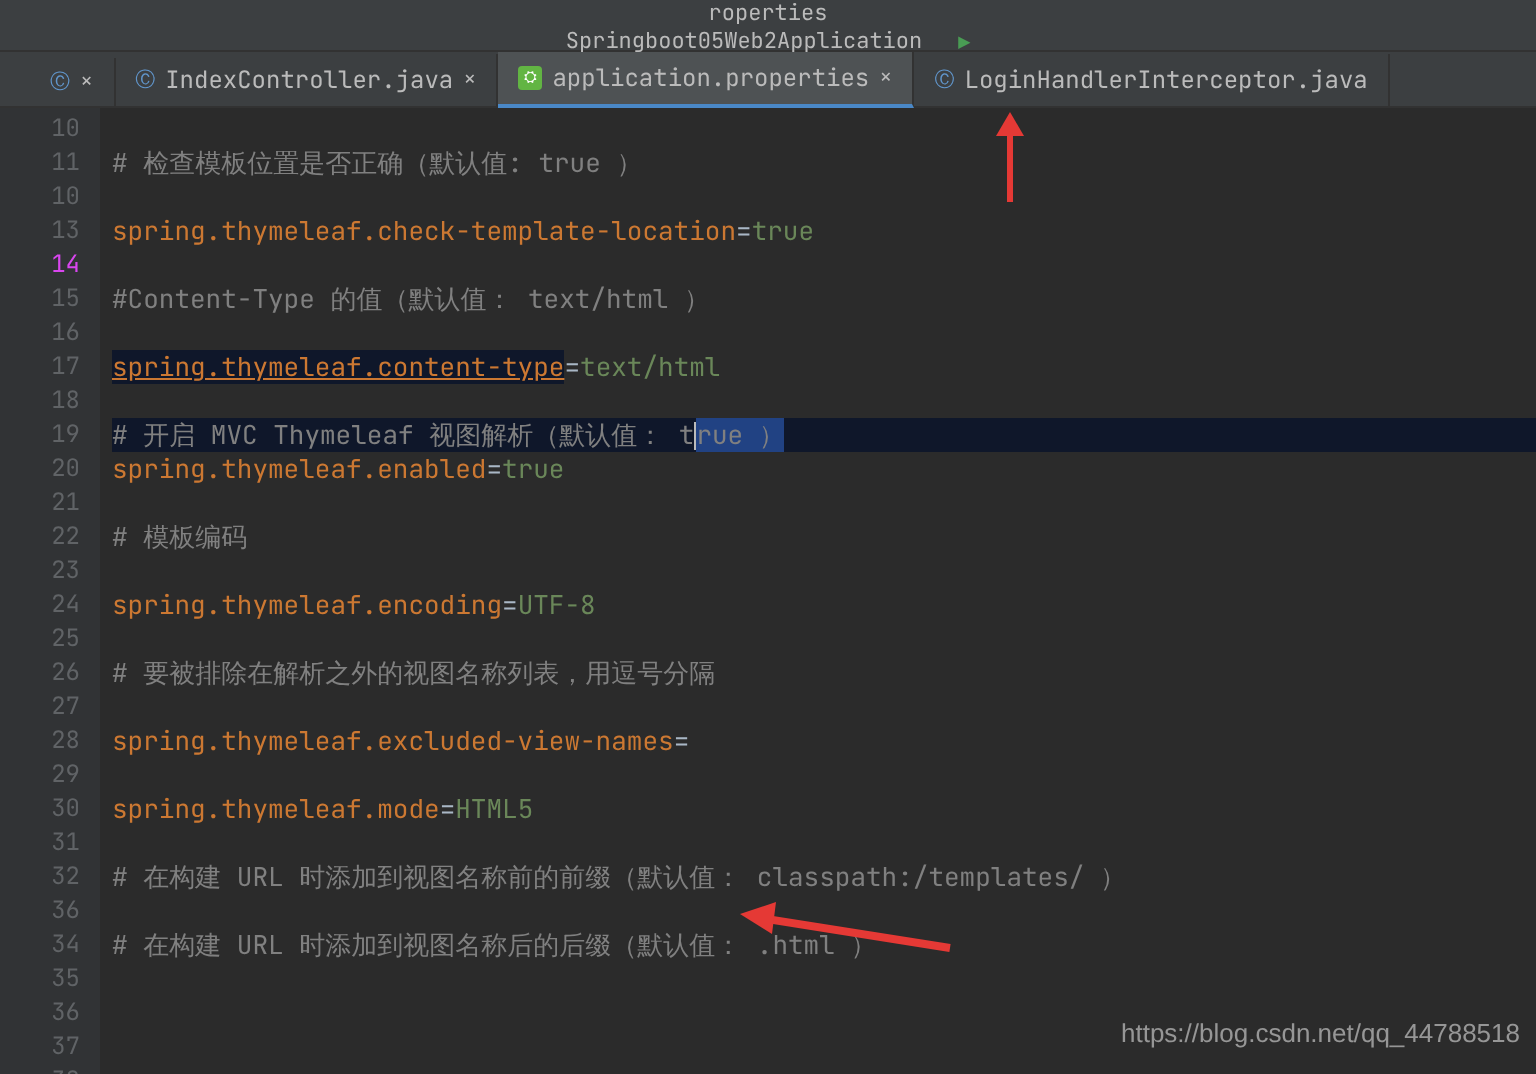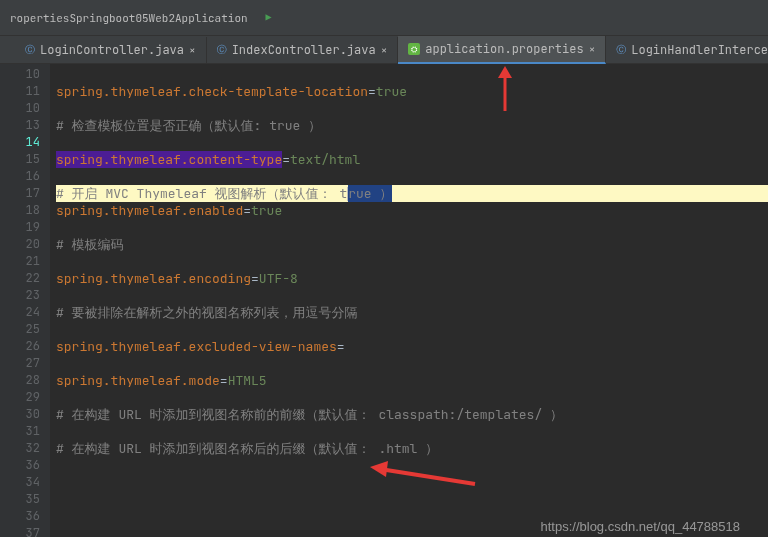--- a/index.html
+++ b/index.html
@@ -1,58 +1,57 @@
 <!DOCTYPE html>
 <html><head>
 <meta charset="utf-8">
 <style>
 * { margin:0; padding:0; box-sizing:border-box; }
 body { font-family: "JetBrains Mono","Consolas",monospace; font-size:13px; background:#2b2b2b; color:#a9b7c6; width:768px; height:537px; overflow:hidden; }
-.top-bar { height:36px; background:#3c3f41; display:flex; align-items:center; padding:0 10px; border-bottom:1px solid #323232;}
+.top-bar { height:26px; background:#3c3f41; display:flex; align-items:center; padding:0 10px; justify-content:space-between; border-bottom:1px solid #323232;flex-direction:column;}
 .top-label { color:#bbb; font-size:11px;}
 .run-area { display:flex; align-items:center; gap:18px;}
 .run-config { color:#bbb; font-size:11px;}
 .run-icon { color:#499c54; font-size:10px;}
 .tabs { height:28px; background:#3c3f41; display:flex; align-items:flex-end; border-bottom:1px solid #323232; padding-left:15px;}
 .tab { display:flex; align-items:center; gap:5px; padding:5px 10px; color:#bbb; font-size:12px; border-right:1px solid #323232; cursor:pointer; position:relative;}
 .tab.active { background:#4e5254; border-bottom:2px solid #4a88c7; margin-bottom:-1px;}
 .java-icon { color:#6196cc; font-size:10px;}
 .prop-icon { display:inline-block; width:12px; height:12px; background:#62b543; border-radius:2px; font-size:8px; text-align:center; line-height:12px; color:white;}
 .close-x { color:#bbb; font-size:11px;}
 .editor { display:flex; height:calc(537px - 46px); }
 .gutter { width:50px; background:#313335; text-align:right; padding:2px 10px 2px 2px; color:#606366; user-select:none; line-height:17px; font-size:12px;}
-.gutter .cur { color:#5eead4;}
+.gutter .cur { color:#d946ef;}
 .code { flex:1; background:#2b2b2b; padding:2px 0 2px 6px; line-height:17px; font-size:13px; white-space:pre; position:relative;}
 .c { color:#808080;}
 .k { color:#cc7832;}
 .v { color:#6a8759;}
 .dq { color:#a9b7c6;}
 .hl { background:#214283;}
-.sel { background:#4c1d95;}
-.cur-line { background:#fef9c3; display:inline-block; width:100%;}
+.sel { background:#0f172a;text-decoration:underline;}
+.cur-line { background:#0f172a; display:inline-block; width:100%;}
 .caret { border-left:1px solid #bbb; display:inline-block; height:14px; vertical-align:middle;}
-.watermark { position:absolute; bottom:20px; right:28px; color:#ddd; font-size:13px; font-family:sans-serif; opacity:0.6;}
+.watermark { position:absolute; bottom:20px; right:8px; color:#ddd; font-size:13px; font-family:sans-serif; opacity:0.6;}
 .arrow-red-up { position:absolute; top:2px; left:440px; }
 .arrow-red-left { position:absolute; bottom:66px; left:320px; }
 </style>
 </head>
 <body>
 
 <div class="top-bar">
   <span class="top-label">roperties</span>
   <span class="run-area">
     <span class="run-config">Springboot05Web2Application</span>
     <span class="run-icon">▶</span>
   </span>
 </div>
 
 <div class="tabs">
   <div class="tab">
       <span class="java-icon">Ⓒ</span>
-      <span>LoginController.java</span>
       <span class="close-x">×</span>
     </div>
   <div class="tab">
       <span class="java-icon">Ⓒ</span>
       <span>IndexController.java</span>
       <span class="close-x">×</span>
     </div>
   <div class="tab active">
       <span class="prop-icon">⛭</span>
       <span>application.properties</span>
@@ -90,22 +89,23 @@
 <div>31</div>
 <div>32</div>
 <div>36</div>
 <div>34</div>
 <div>35</div>
 <div>36</div>
 <div>37</div>
 <div>38</div>
   </div>
   <div class="code">
+<div><span class="c"># 检查模板位置是否正确（默认值: true ）</span></div>
 <div><span class="k">spring.thymeleaf.check-template-location</span><span class="dq">=</span><span class="v">true</span></div>
-<div><span class="c"># 检查模板位置是否正确（默认值: true ）</span></div>
+<div><span class="c">#Content-Type 的值（默认值： text/html ）</span></div>
 <div><span class="k sel">spring.thymeleaf.content-type</span><span class="dq">=</span><span class="v">text/html</span></div>
 <div class="cur-line"><span class="c"># 开启 MVC Thymeleaf 视图解析（默认值： t</span><span class="caret"></span><span class="c hl">rue ）</span></div>
 <div><span class="k">spring.thymeleaf.enabled</span><span class="dq">=</span><span class="v">true</span></div>
 <div><span class="c"># 模板编码</span></div>
 <div><span class="k">spring.thymeleaf.encoding</span><span class="dq">=</span><span class="v">UTF-8</span></div>
 <div><span class="c"># 要被排除在解析之外的视图名称列表，用逗号分隔</span></div>
 <div><span class="k">spring.thymeleaf.excluded-view-names</span><span class="dq">=</span><span class="v"></span></div>
 <div><span class="k">spring.thymeleaf.mode</span><span class="dq">=</span><span class="v">HTML5</span></div>
 <div><span class="c"># 在构建 URL 时添加到视图名称前的前缀（默认值： classpath:/templates/ ）</span></div>
 <div><span class="c"># 在构建 URL 时添加到视图名称后的后缀（默认值： .html ）</span></div>

